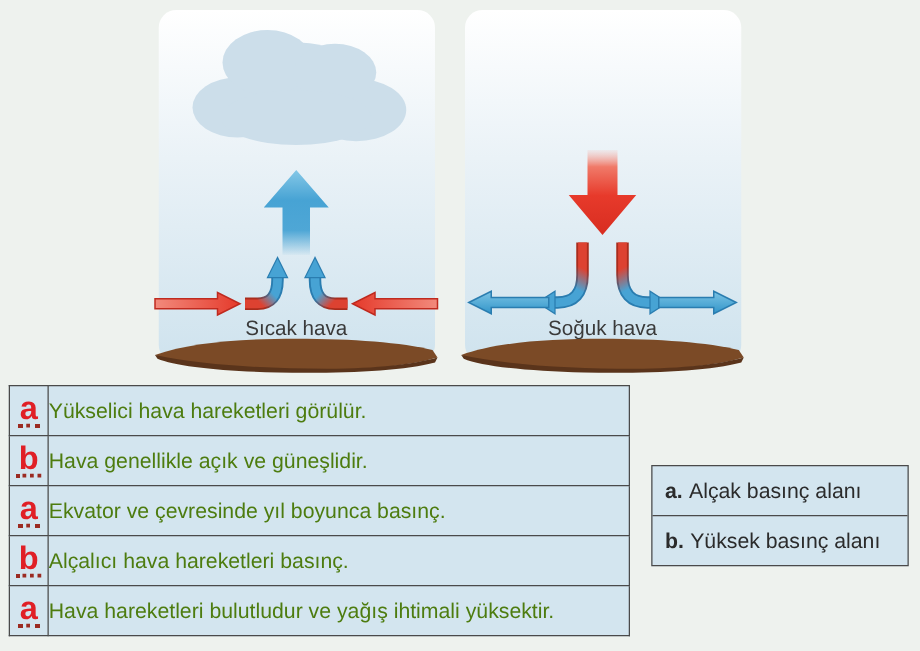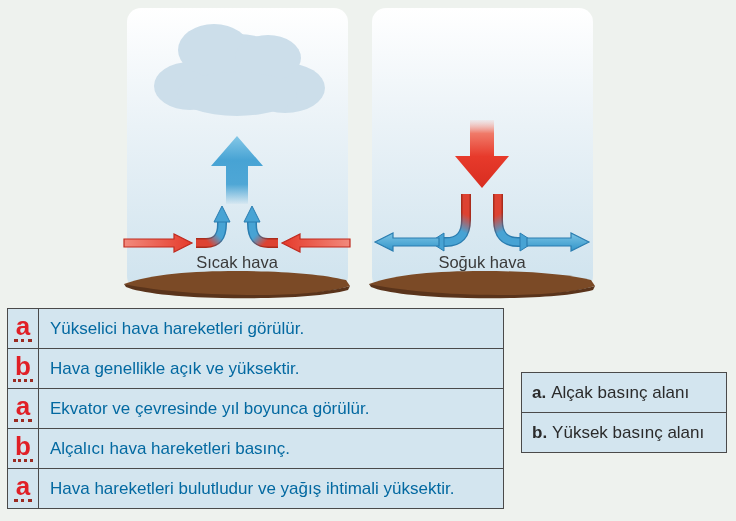--- a/index.html
+++ b/index.html
@@ -31,22 +31,22 @@
     display:inline-block;
     color:#e01f26;
     font-weight:bold;
     font-size:26px;
     line-height:0.85;
     border-bottom:3px dotted #9b2b22;
     padding:0 2px 1px 2px;
   }
   td.text-cell{
     font-size:17px;
-    color:#0369a1;
-    padding-left:11px;
+    color:#4d7c0f;
+    padding-left:0;
     vertical-align:middle;
     margin-top:32px;
   }
 
   .legend{
     position:absolute;left:521px;top:372px;width:206px;
     background:#d3e5ef;
     border:1.6px solid #4a4a4a;
     box-sizing:border-box;
   }
@@ -232,27 +232,27 @@
       <tr>
         <td class="ans-cell">
           <span class="answer">a</span>
         </td>
         <td class="text-cell">Yükselici hava hareketleri görülür.</td>
       </tr>
       <tr>
         <td class="ans-cell">
           <span class="answer">b</span>
         </td>
-        <td class="text-cell">Hava genellikle açık ve yüksektir.</td>
+        <td class="text-cell">Hava genellikle açık ve güneşlidir.</td>
       </tr>
       <tr>
         <td class="ans-cell">
           <span class="answer">a</span>
         </td>
-        <td class="text-cell">Ekvator ve çevresinde yıl boyunca görülür.</td>
+        <td class="text-cell">Ekvator ve çevresinde yıl boyunca basınç.</td>
       </tr>
       <tr>
         <td class="ans-cell">
           <span class="answer">b</span>
         </td>
         <td class="text-cell">Alçalıcı hava hareketleri basınç.</td>
       </tr>
       <tr>
         <td class="ans-cell">
           <span class="answer">a</span>

